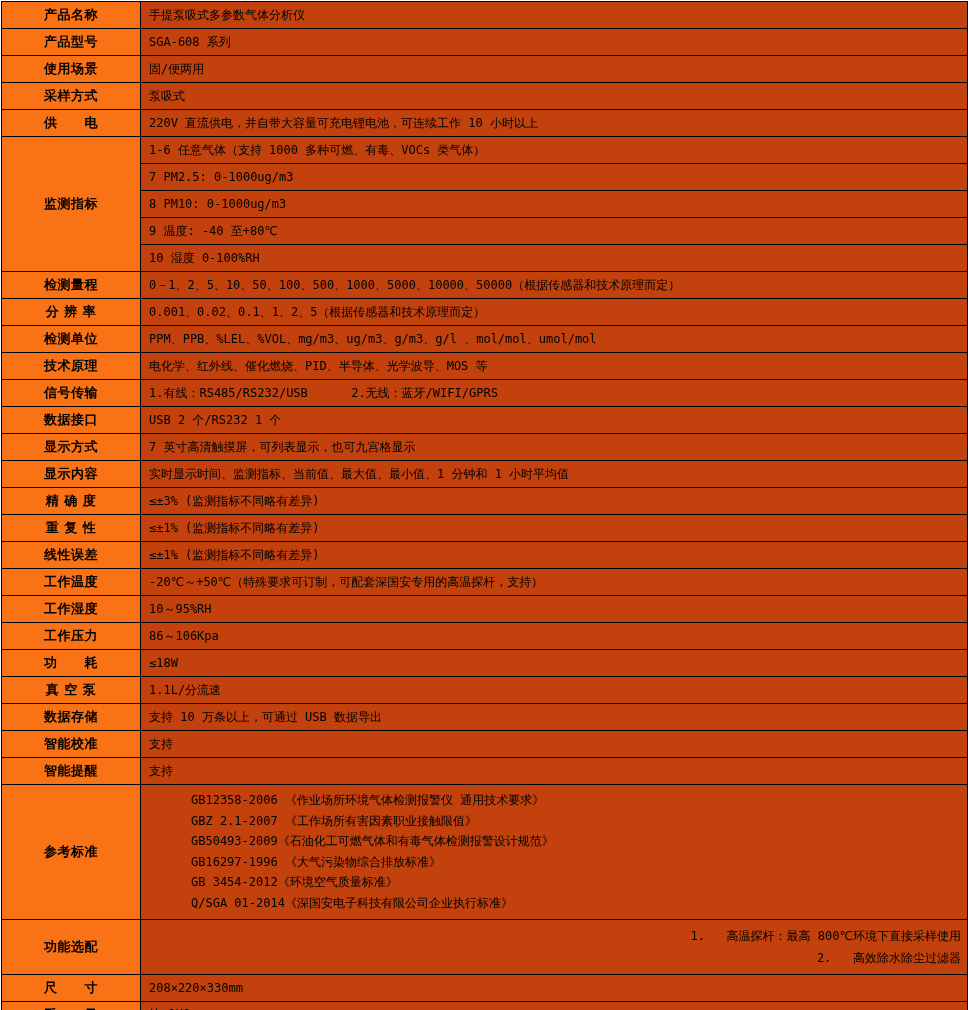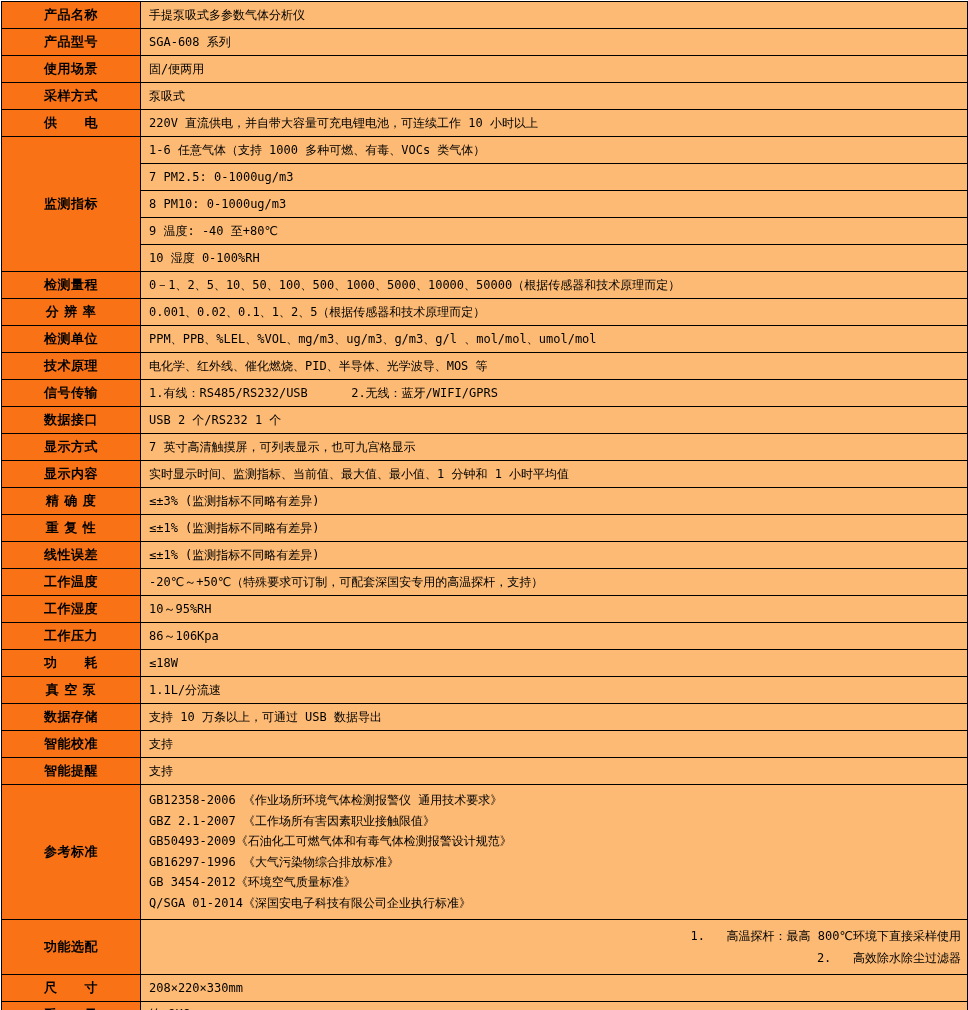--- a/index.html
+++ b/index.html
@@ -29,29 +29,29 @@
     background: #f97316;
     text-align: center;
     vertical-align: middle;
     font-family: "DejaVu Sans", "Liberation Sans", sans-serif;
     font-weight: bold;
     font-size: 13px;
     letter-spacing: 0.5px;
     white-space: pre;
   }
   td.value {
-    background: #fdba74;
+    background: #c2410c;
     vertical-align: middle;
     font-family: "DejaVu Sans Mono", "DejaVu Sans", sans-serif;
     font-size: 12px;
     padding: 2px 6px 2px 8px;
     white-space: pre-wrap;
   }
   td.value.multiline { padding-top: 5px; padding-bottom: 5px; }
-  td.value .line { line-height: 20.6px; }
+  td.value .line { line-height: 20.6px; margin-left: 42px; }
   td.value.options .line { line-height: 22px; text-align: right; }
 </style>
 </head>
 <body>
 
 <div class="spec-wrap">
   <table class="spec">
     <colgroup>
       <col class="c-label">
       <col class="c-value">

